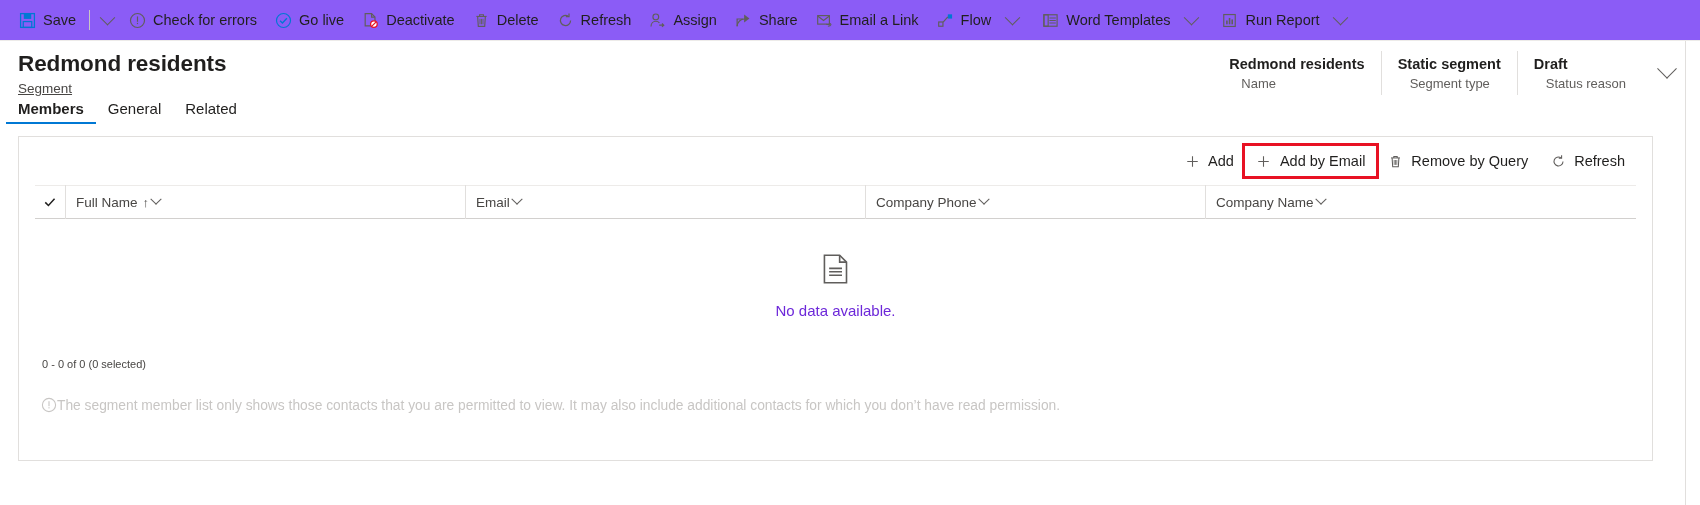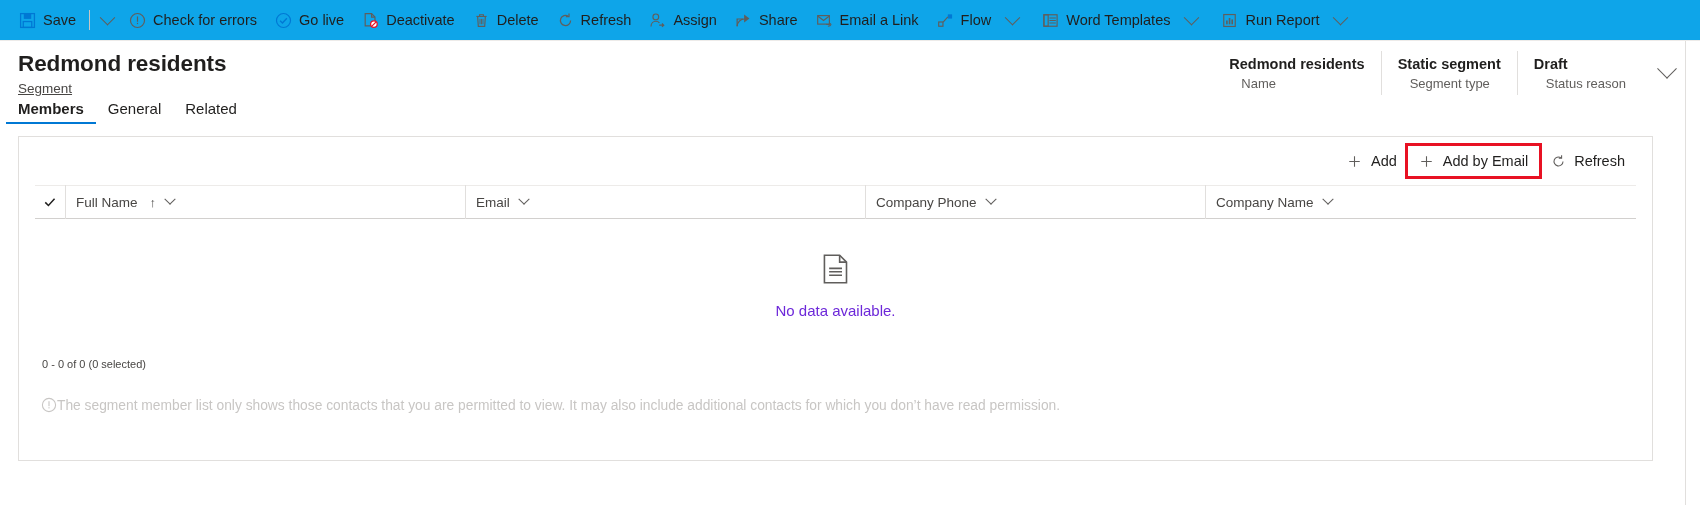--- a/index.html
+++ b/index.html
@@ -17,21 +17,21 @@
   }
 
   
   .cmdbar {
     height: 41px;
     display: flex;
     align-items: center;
     padding: 0 10px;
     border-bottom: 1px solid #edebe9;
     box-sizing: border-box;
-    background: #0ea5e9;
+    background: #8b5cf6;
   }
   .cmd {
     display: flex;
     align-items: center;
     height: 39px;
     padding: 0 9px;
     font-size: 14.5px;
     color: #201f1e;
     white-space: nowrap;
     cursor: default;
@@ -231,21 +231,21 @@
   .check-cell {
     width: 30px;
     display: flex;
     align-items: center;
     justify-content: center;
     flex: 0 0 auto;
   }
   .colcell {
     display: flex;
     align-items: center;
-    gap: 10px;
+    gap: 3px;
     font-size: 13.5px;
     color: #484644;
     height: 34px;
     padding-left: 10px;
     border-left: 1px solid #e1dfdd;
     box-sizing: border-box;
     white-space: nowrap;
     cursor: default;
   }
   .colcell .sortarrow {
@@ -508,20 +508,31 @@
 
     <div class="gcmd highlight">
       <span class="gicon">
         <svg width="15" height="15" viewBox="0 0 16 16">
           <path d="M8 2.4 V13.6 M2.4 8 H13.6" stroke="#605e5c" stroke-width="1.15"></path>
         </svg>
       </span>
       <span>Add by Email</span>
     </div>
 
+    <div class="gcmd">
+      <span class="gicon">
+        <svg width="15" height="15" viewBox="0 0 16 16">
+          <path d="M3.2 4.2 h9.6" stroke="#605e5c" stroke-width="1.1"></path>
+          <path d="M6.2 4.2 V2.6 h3.6 V4.2" fill="none" stroke="#605e5c" stroke-width="1.1"></path>
+          <path d="M4.4 4.4 L5 13.6 h6 l0.6 -9.2" fill="none" stroke="#605e5c" stroke-width="1.1"></path>
+          <path d="M6.6 6.4 V11.6 M8 6.4 V11.6 M9.4 6.4 V11.6" stroke="#605e5c" stroke-width="0.85"></path>
+        </svg>
+      </span>
+      <span>Remove by Query</span>
+    </div>
 
     <div class="gcmd">
       <span class="gicon">
         <svg width="15" height="15" viewBox="0 0 16 16">
           <path d="M12.8 8 A4.8 4.8 0 1 1 10.6 3.9" fill="none" stroke="#605e5c" stroke-width="1.15"></path>
           <path d="M11.3 1.4 L11.3 4.4 L8.3 4.4" fill="none" stroke="#605e5c" stroke-width="1.15"></path>
         </svg>
       </span>
       <span>Refresh</span>
     </div>

